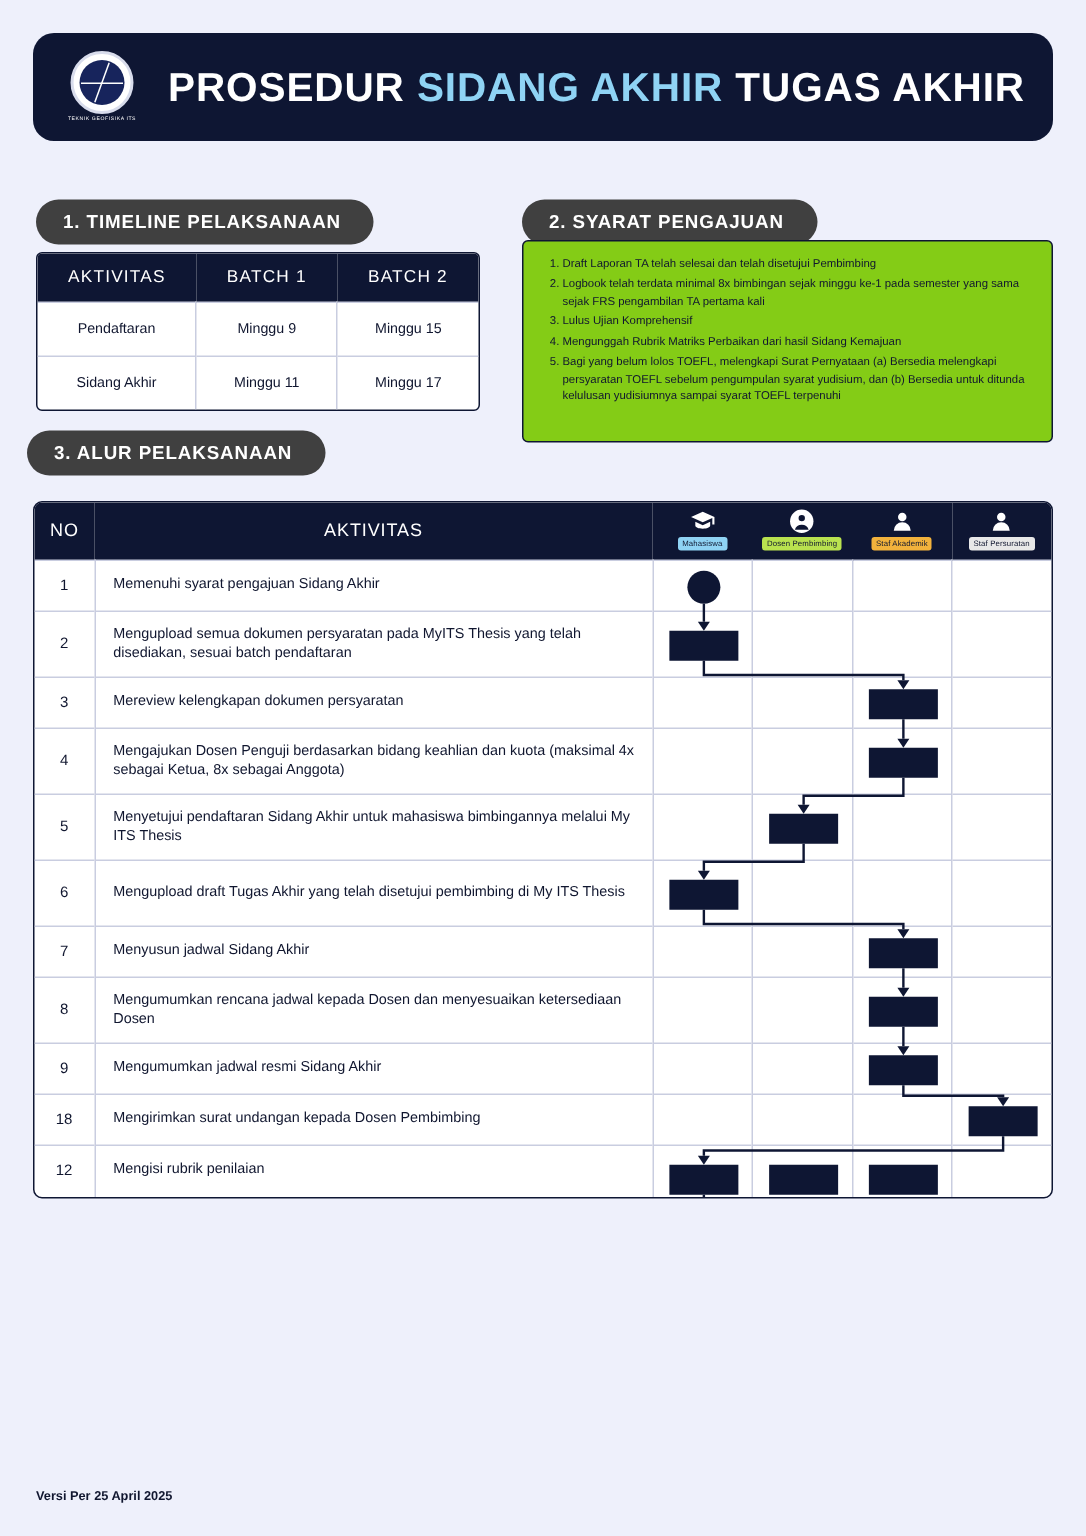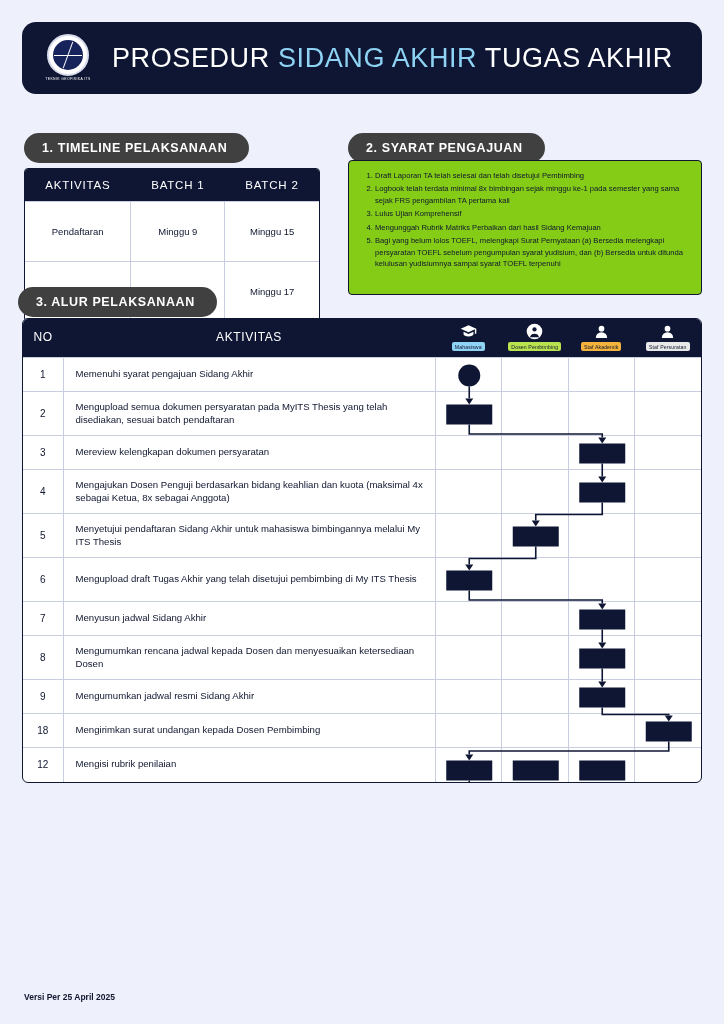--- a/index.html
+++ b/index.html
@@ -49,21 +49,21 @@
     content:""; position:absolute; top:50%; left:1px; width:28px; height:1px;
     background:#fff;
   }
   .logo-text {
     font-size: 3.4px; color: #fff; letter-spacing: .4px; margin-top: 2px;
     text-align:center; line-height: 1.1;
   }
   .header-title {
     margin-left: 16px;
     font-size: 27px;
-    font-weight: normal;
+    font-weight: bold;
     letter-spacing: .6px;
     color: #ffffff;
   }
   .header-title .hl { color: #8fd3f4; }
 
   
   .pill {
     background: #404040;
     color: #ffffff;
     border-radius: 16px;
@@ -95,21 +95,21 @@
     font-size: 11.5px; font-weight: normal;
     padding: 10px 4px; letter-spacing: .8px;
     border-right: 1px solid #3b4karbon;
   }
   table.tl th:nth-child(1){ width: 36%; }
   table.tl th:nth-child(2){ width: 32%; }
   table.tl th:nth-child(3){ width: 32%; }
   table.tl td {
     font-size: 9.5px;
     text-align: center;
-    padding: 24px 4px;
+    padding: 12px 4px;
     border-top: 1px solid #c9cde0;
     border-right: 1px solid #c9cde0;
     color:#10162f;
   }
   table.tl td:last-child, table.tl th:last-child { border-right: none; }
 
   
   .syarat-box {
     position: absolute;
     left: 348px; top: 160px;
@@ -122,21 +122,21 @@
   .syarat-box ol {
     margin: 0; padding-left: 14px;
     font-size: 7.6px; line-height: 1.55;
     color: #10162f;
   }
   .syarat-box li { margin-bottom: 1.5px; }
 
   
   .flow-box {
     position: absolute;
-    left: 22px; top: 318px;
+    left: 22px; top: 334px;
     width: 680px;
     border: 1px solid #0e1633;
     border-radius: 6px;
     background: #fff;
     overflow: hidden;
   }
   table.flow { border-collapse: collapse; width: 100%; table-layout: fixed; }
   table.flow thead th {
     background: #0e1633; color: #fff;
     font-size: 12px; font-weight: normal;

